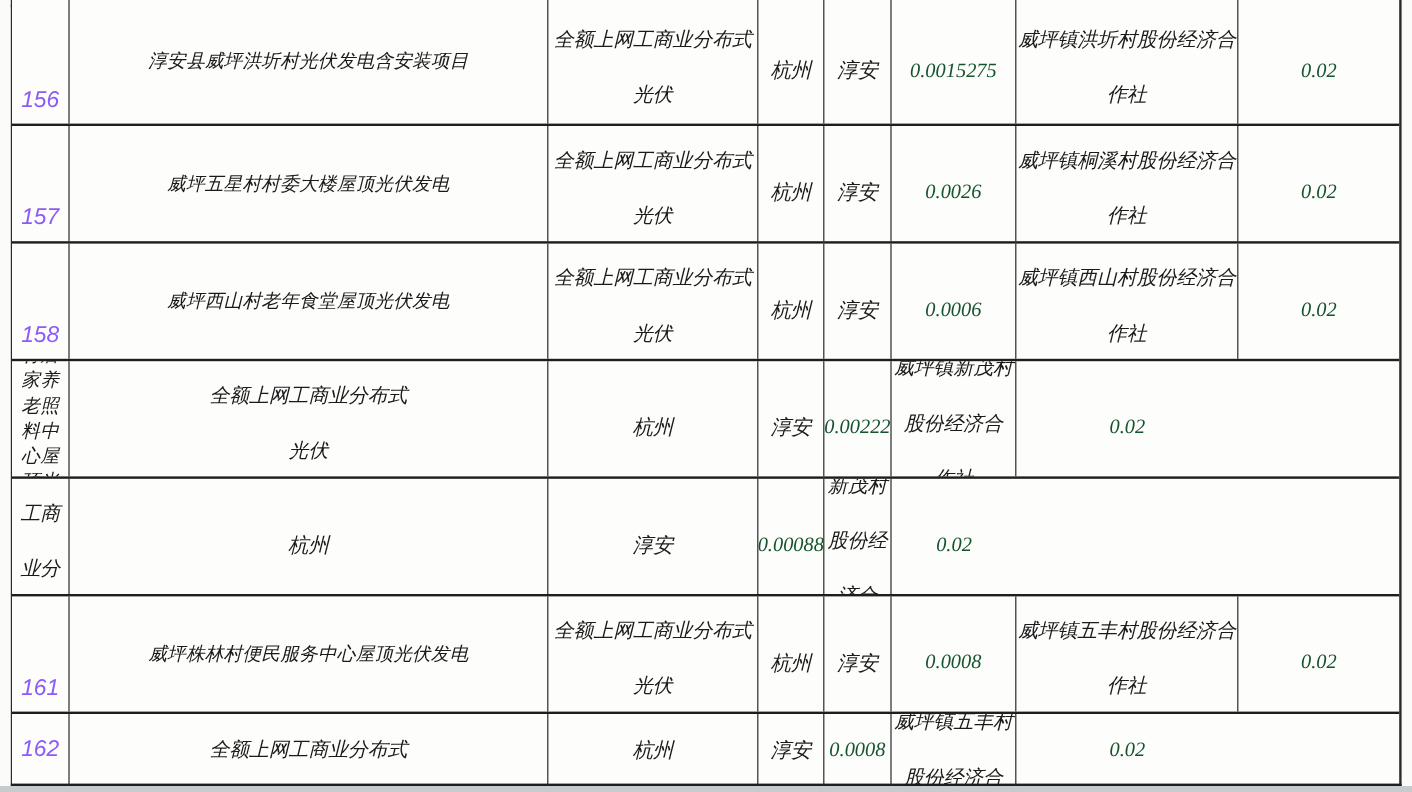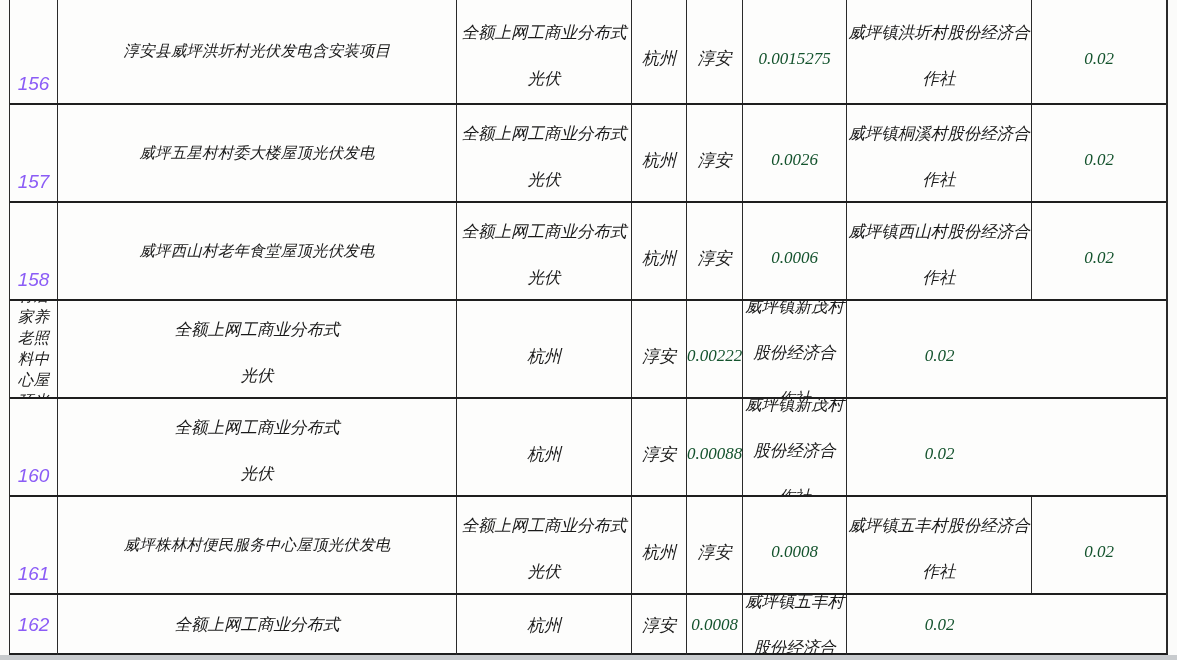--- a/index.html
+++ b/index.html
@@ -125,21 +125,20 @@
 光伏</div>
     <div class="cell cell-city">杭州</div>
     <div class="cell cell-county">淳安</div>
     <div class="cell cell-capacity">0.00222</div>
     <div class="cell cell-company">威坪镇新茂村股份经济合
 作社</div>
     <div class="cell cell-value">0.02</div>
   </div>
 
   <div class="t-row">
-    <div class="cell cell-num">160</div>
     <div class="cell cell-type">全额上网工商业分布式
 光伏</div>
     <div class="cell cell-city">杭州</div>
     <div class="cell cell-county">淳安</div>
     <div class="cell cell-capacity">0.00088</div>
     <div class="cell cell-company">威坪镇新茂村股份经济合
 作社</div>
     <div class="cell cell-value">0.02</div>
   </div>
 

